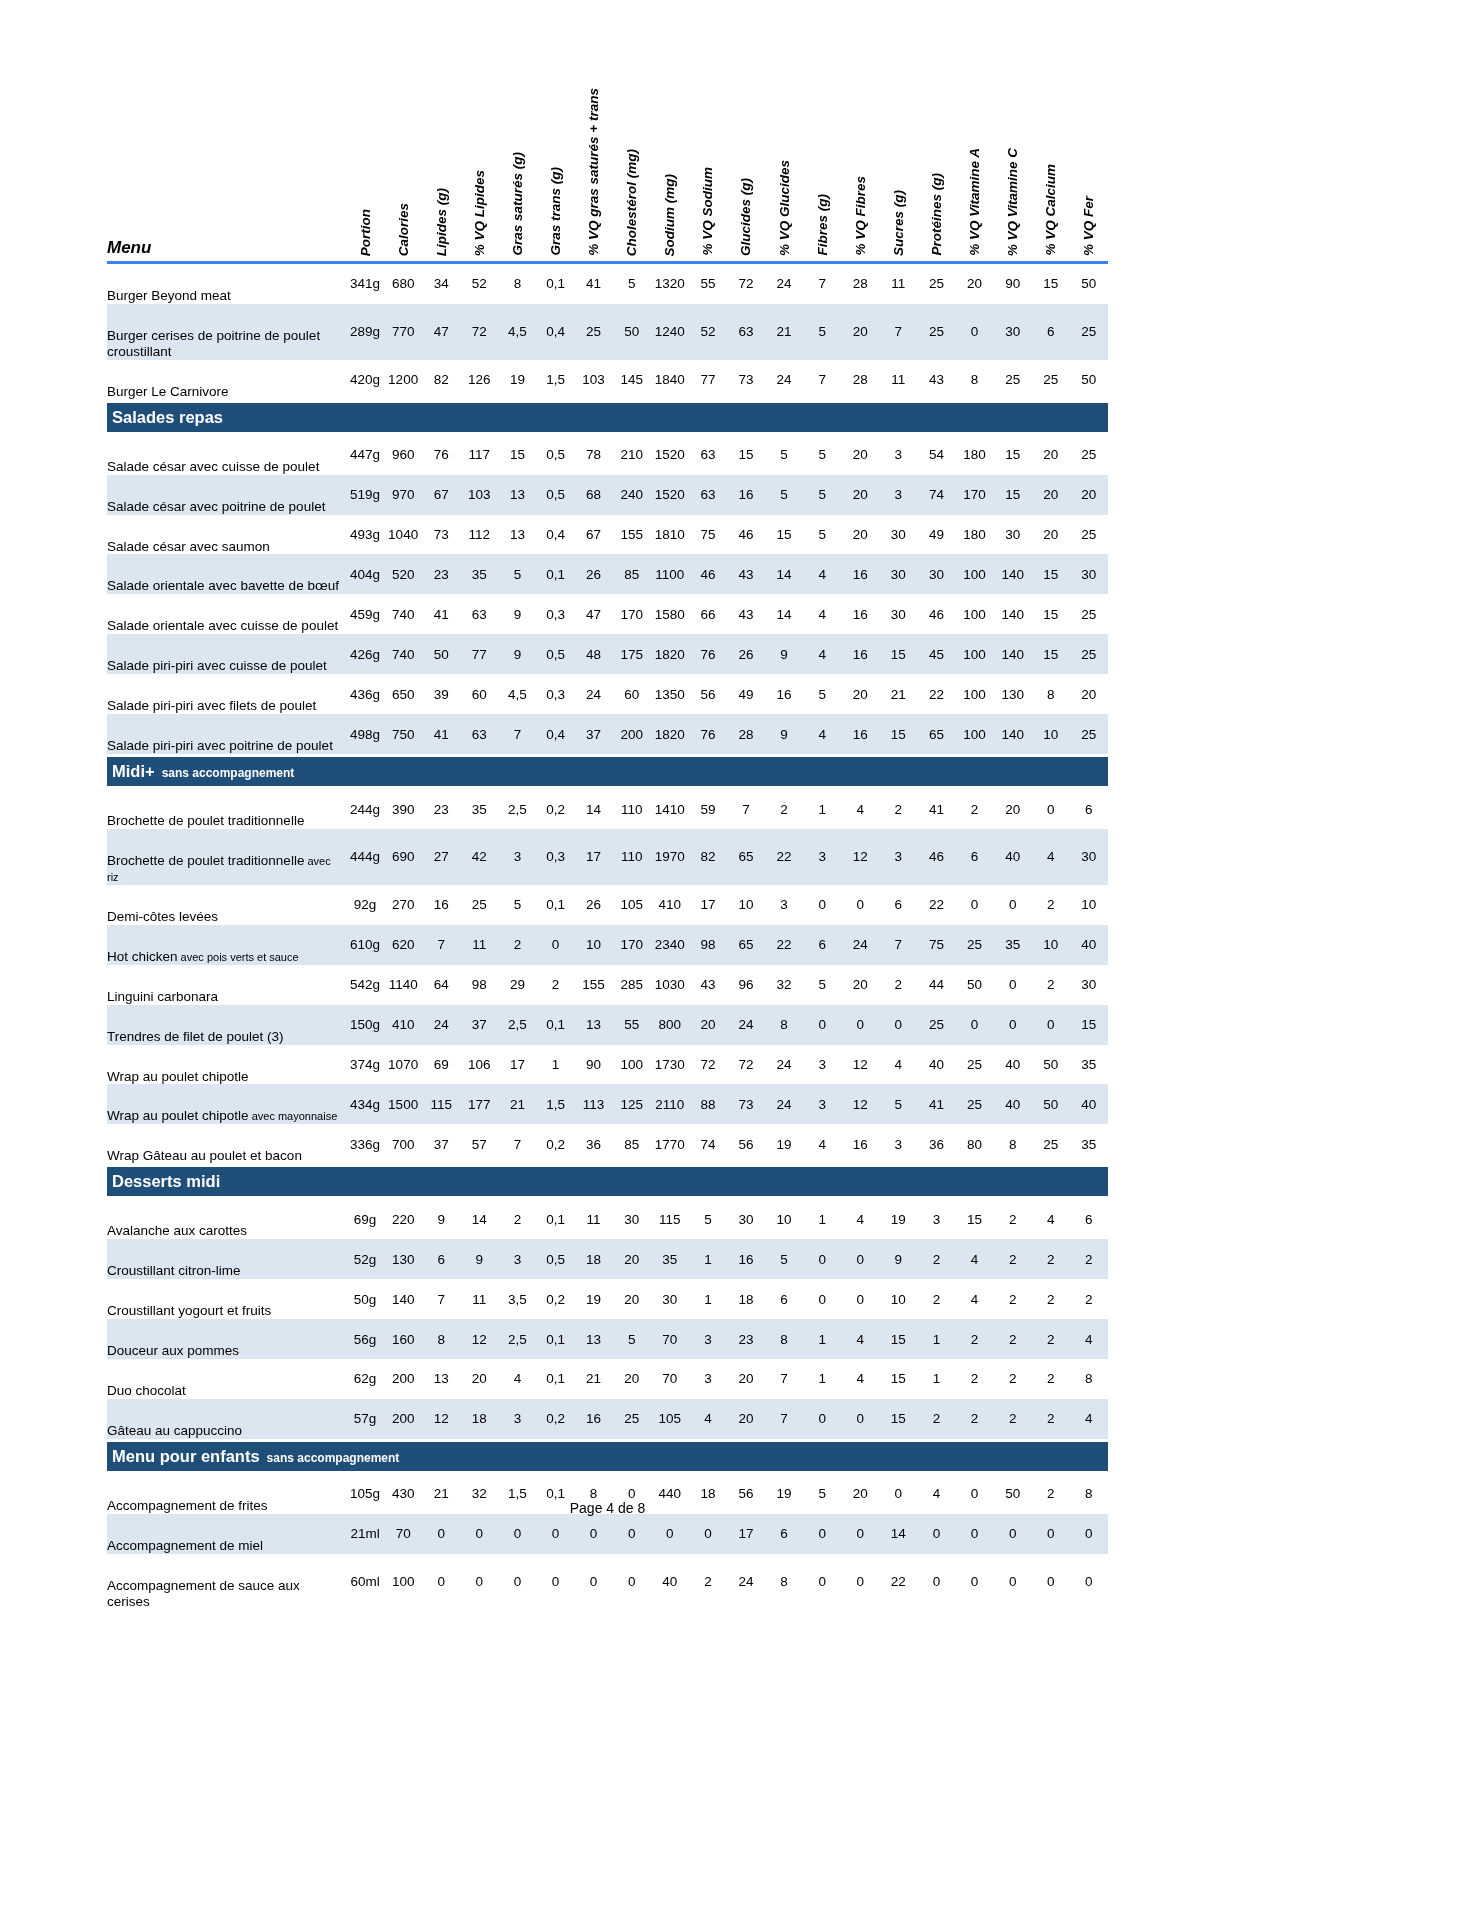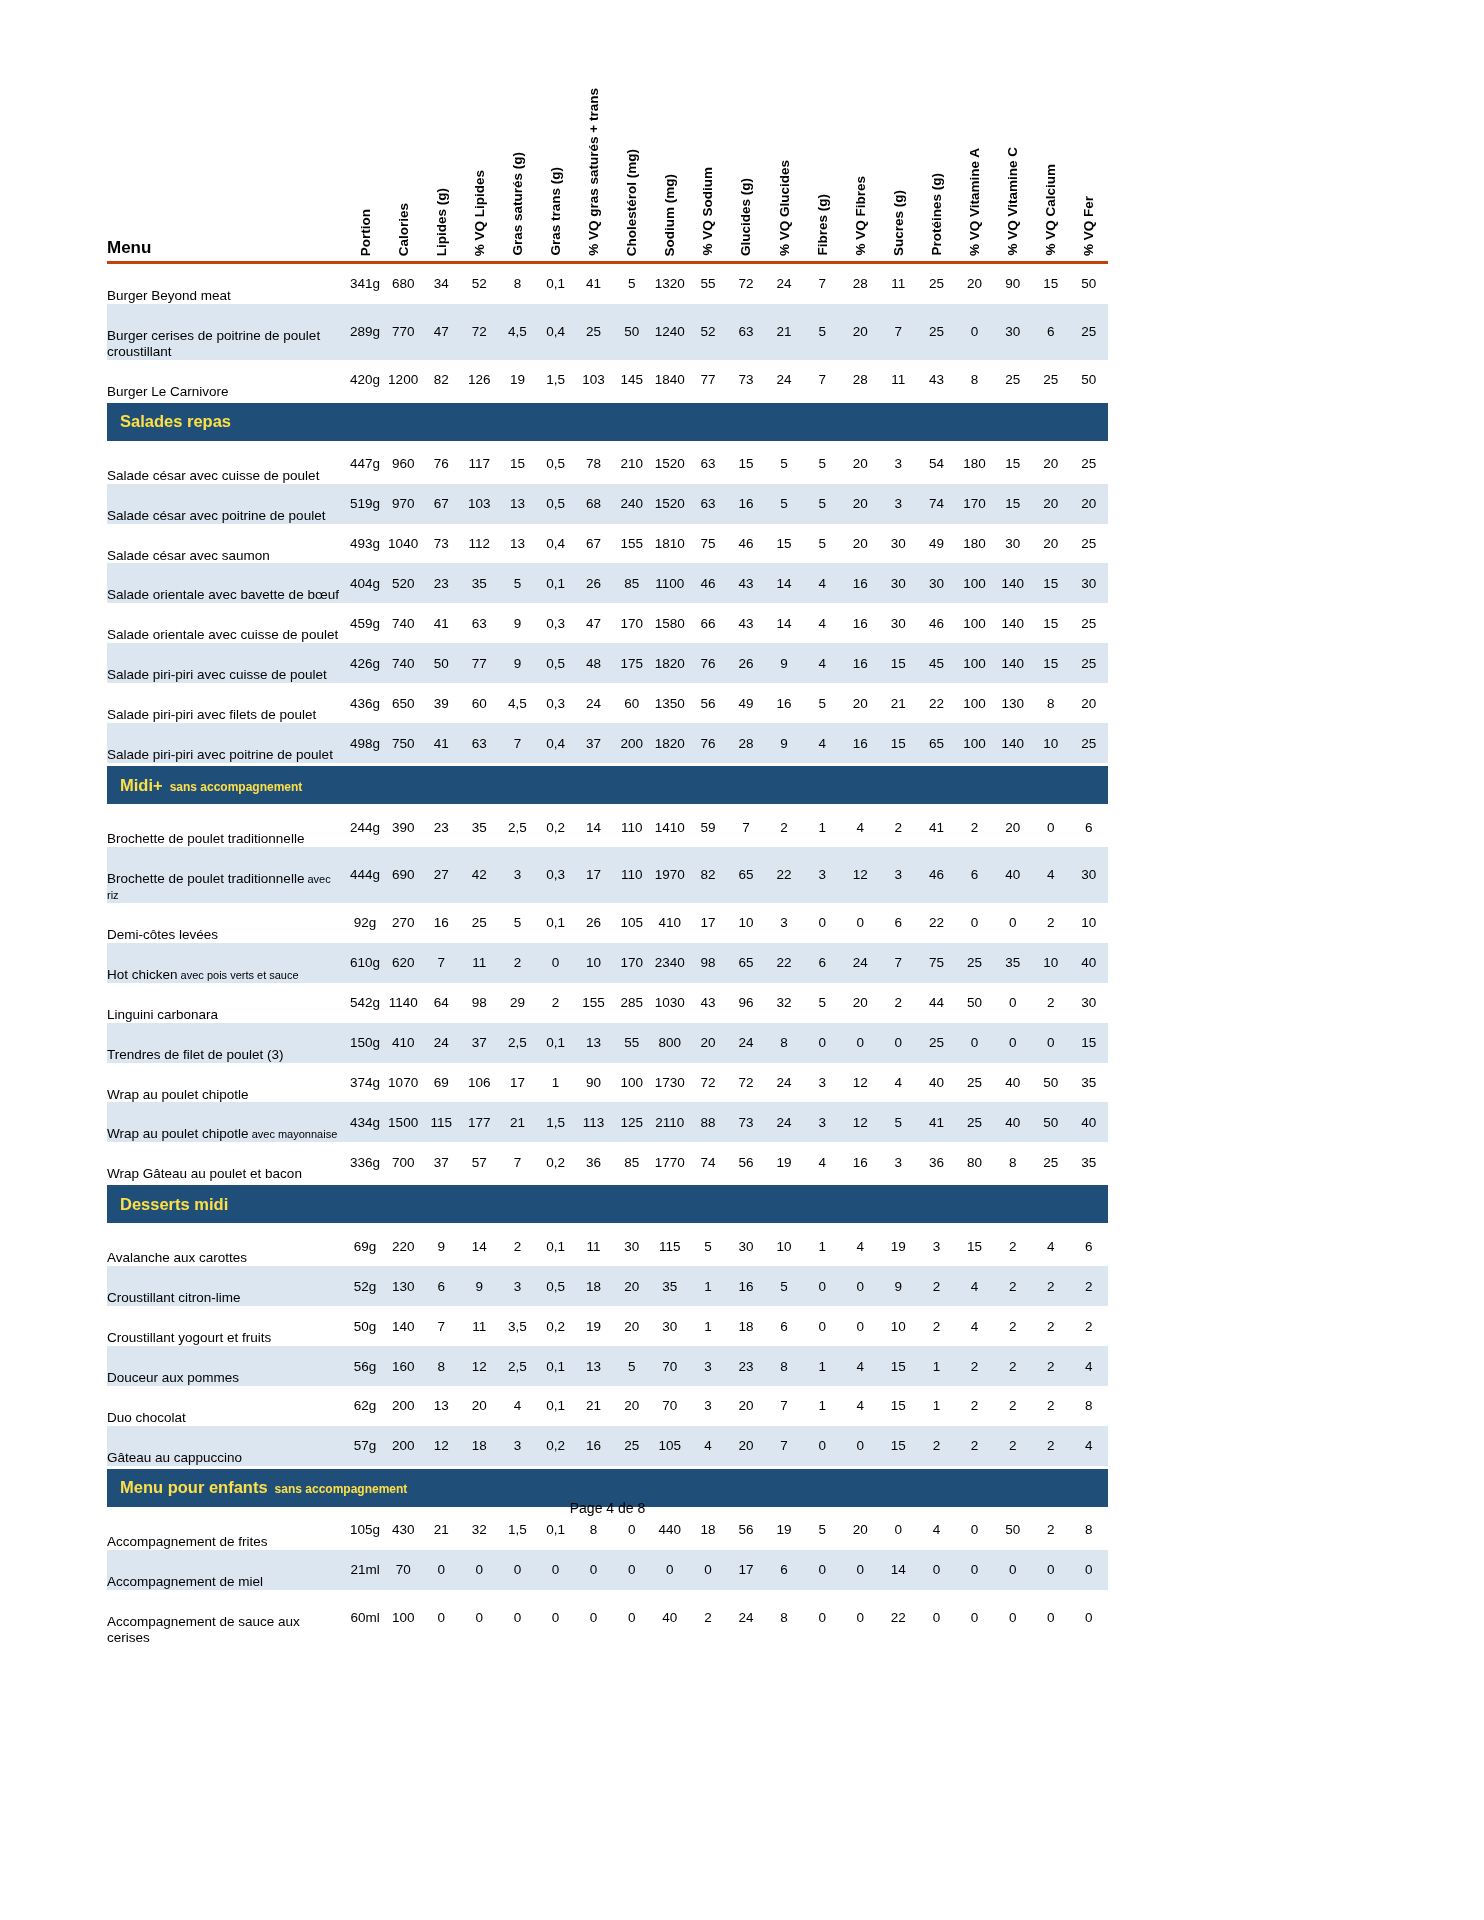--- a/index.html
+++ b/index.html
@@ -24,21 +24,22 @@
     display: flex;
     justify-content: space-between;
     font-size: 15px;
   }
   
   .thead {
     margin-top: 56px;
     display: grid;
     grid-template-columns: 239px repeat(20, 38.1px);
     height: 208px;
-    border-bottom: 3px solid #c2410c;
+    border-bottom: 3px solid #3b82f6;
+    font-style: italic;
   }
   .th-menu {
     display: flex;
     align-items: flex-end;
     font-size: 17px;
     font-weight: bold;
     padding-bottom: 3px;
   }
   .th-col {
     display: flex;
@@ -62,27 +63,27 @@
     background: #ffffff;
   }
   .row.alt { background: #DCE6F1; }
   .cell { display: flex; align-items: center; }
   .cell.num { justify-content: center; font-size: 13.5px; }
   .name-cell { padding-right: 6px; margin-top: 24px; }
   .name-wrap { line-height: 1.18; font-size: 13.5px; }
   .name-small { font-size: 11px; }
   
   .section-bar {
-    height: 38px;
+    height: 29px;
     margin: 3px 0;
     background: #1F4E79;
-    color: #fde047;
+    color: #ffffff;
     display: flex;
     align-items: center;
-    padding-left: 13px;
+    padding-left: 5px;
   }
   .sec-title { font-weight: bold; font-size: 16.5px; }
   .sec-small { font-weight: bold; font-size: 12px; margin-left: 7px; padding-top: 3px; text-align: center; }
   
   .footer {
     position: absolute;
     left: 107px;
     width: 1001px;
     top: 1500px;
     text-align: center;

